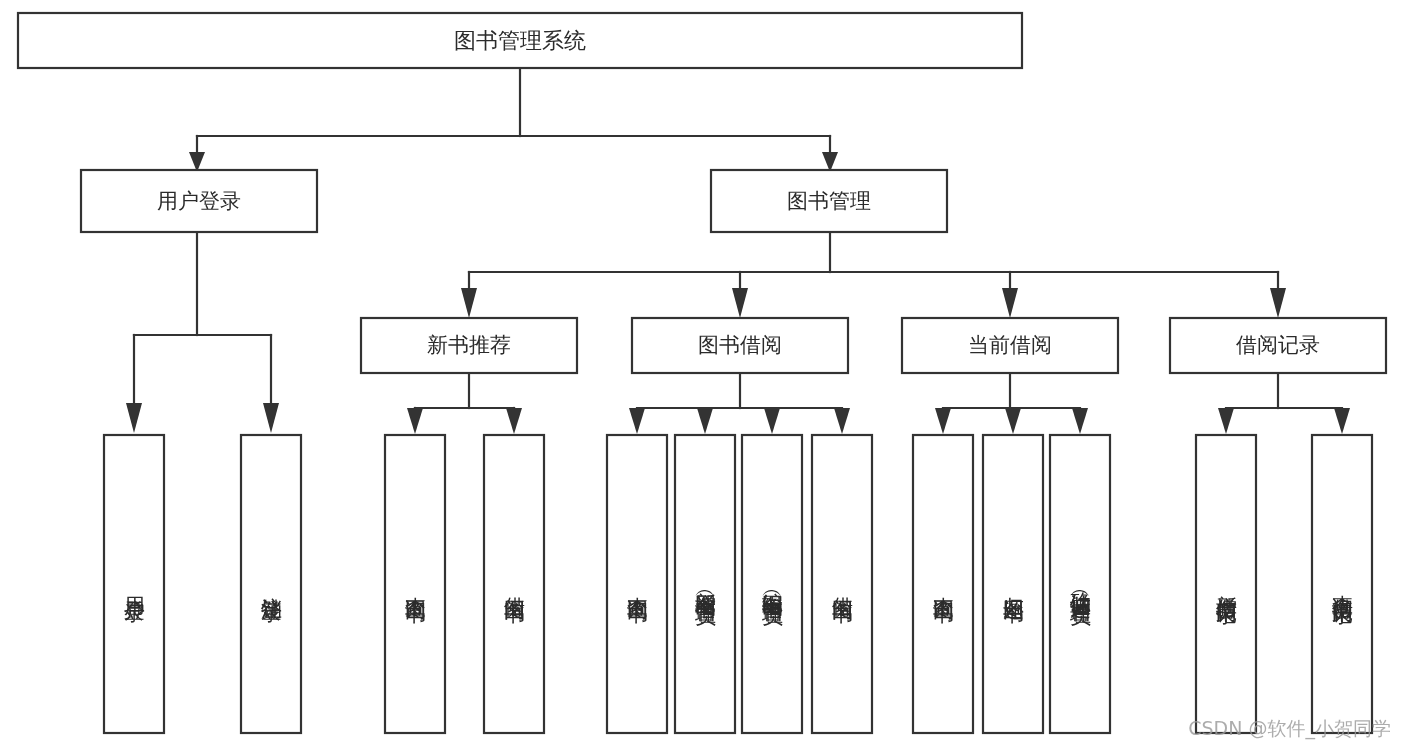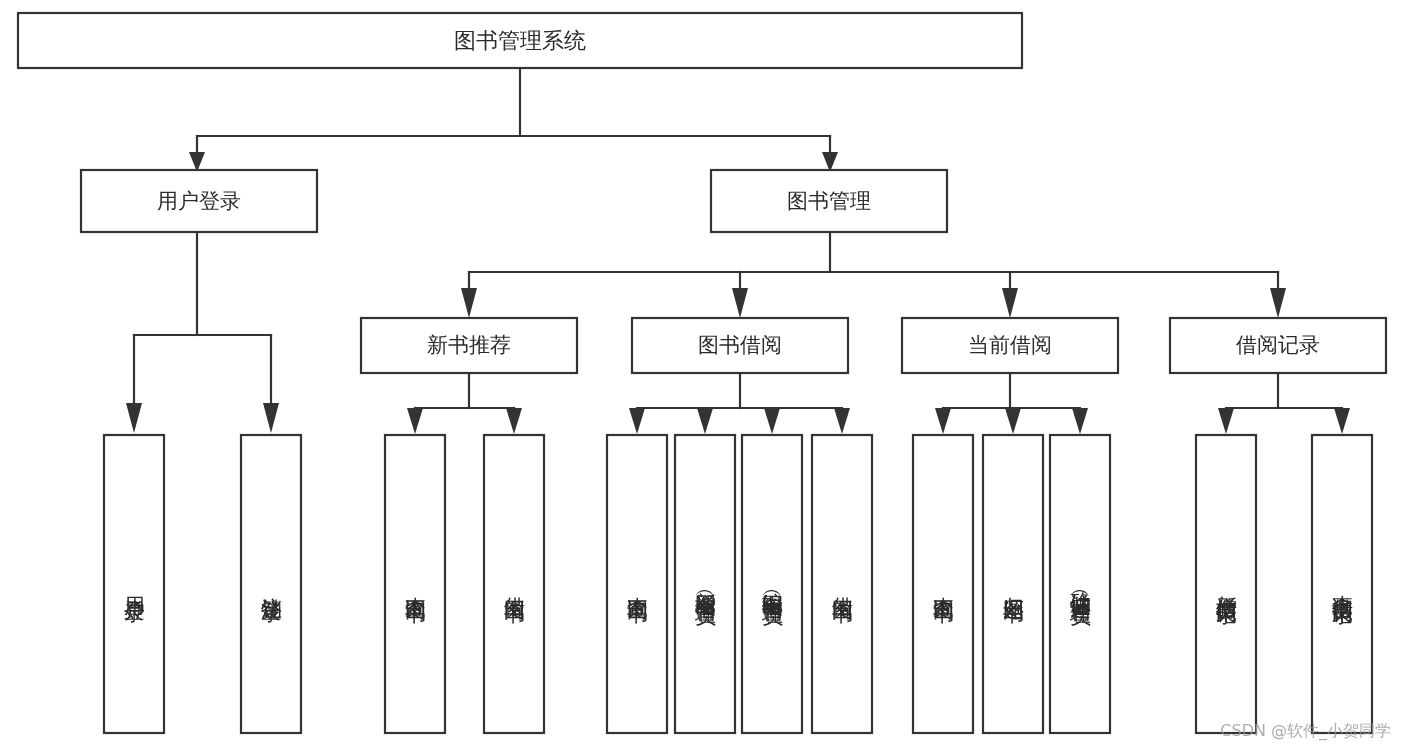--- a/index.html
+++ b/index.html
@@ -70,21 +70,21 @@
     color: #2b2b2b;
     white-space: nowrap;
     pointer-events: none;
     user-select: none;
   }
   .watermark {
     position: absolute;
     right: 14px;
     bottom: 5px;
     font-family: "DejaVu Sans", "Liberation Sans", sans-serif;
-    font-size: 16px;
+    font-size: 19px;
     color: #9b9b9b;
     opacity: 0.82;
     white-space: nowrap;
     user-select: none;
   }
 </style>
 </head>
 <body>
 
 <div id="diagram-root">

